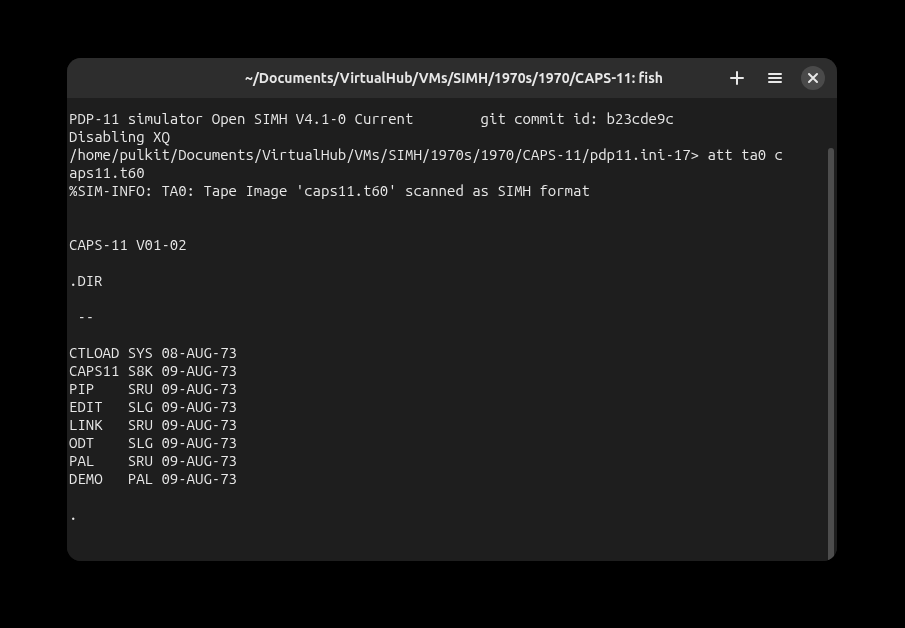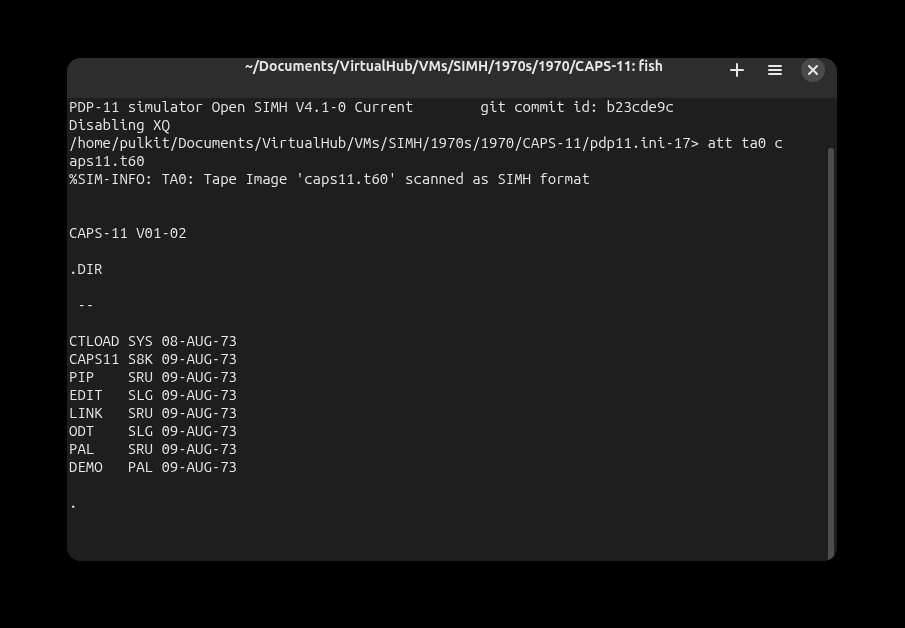--- a/index.html
+++ b/index.html
@@ -24,21 +24,21 @@
       background: #1e1e1e;
       border-radius: 14px;
       overflow: hidden;
       display: flex;
       flex-direction: column;
     }
     .titlebar {
       height: 40px;
       background: #2d2d2d;
       display: flex;
-      align-items: flex-start;
+      align-items: center;
       padding: 0 12px 0 16px;
       position: relative;
     }
     .title {
       flex: 1;
       text-align: center;
       color: #e8e8e8;
       font-size: 14px;
       font-weight: bold;
       font-family: 'Ubuntu', 'Cantarell', sans-serif;
@@ -61,21 +61,21 @@
     }
     .tb-close {
       background: #4a4a4a;
       border-radius: 50%;
       width: 24px;
       height: 24px;
     }
     .terminal-body {
       flex: 1;
       background: #1e1e1e;
-      padding: 0 0 0 2px;
+      padding: 12px 0 0 2px;
       position: relative;
       overflow: hidden;
     }
     .terminal-content {
       color: #e8e8e8;
       font-size: 15px;
       line-height: 18px;
       white-space: pre;
       font-family: 'Ubuntu Mono', 'DejaVu Sans Mono', monospace;
       letter-spacing: 0px;

